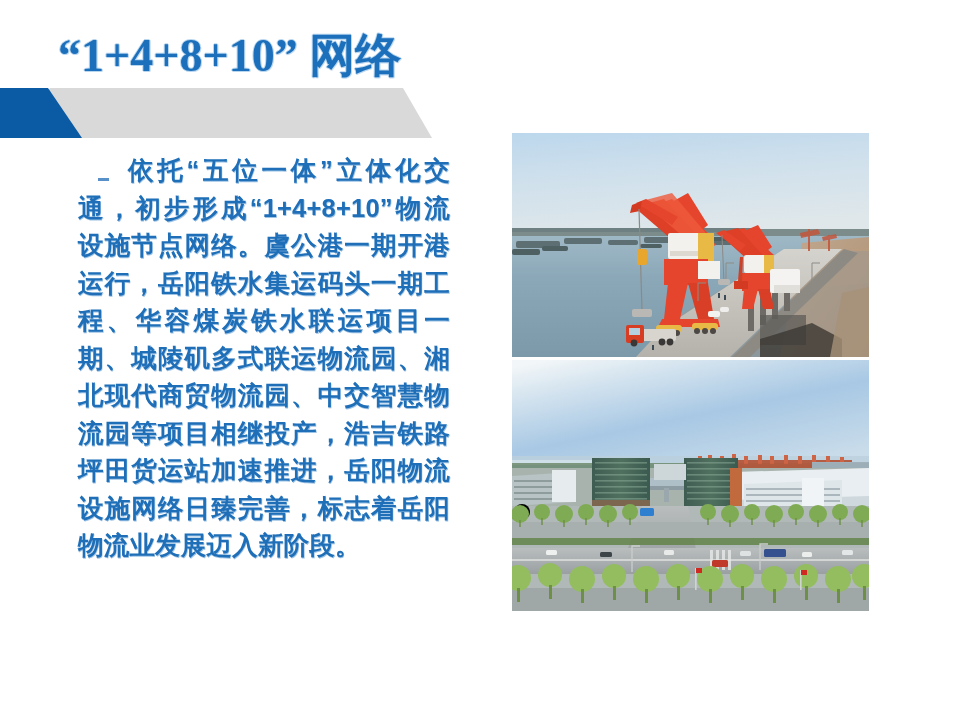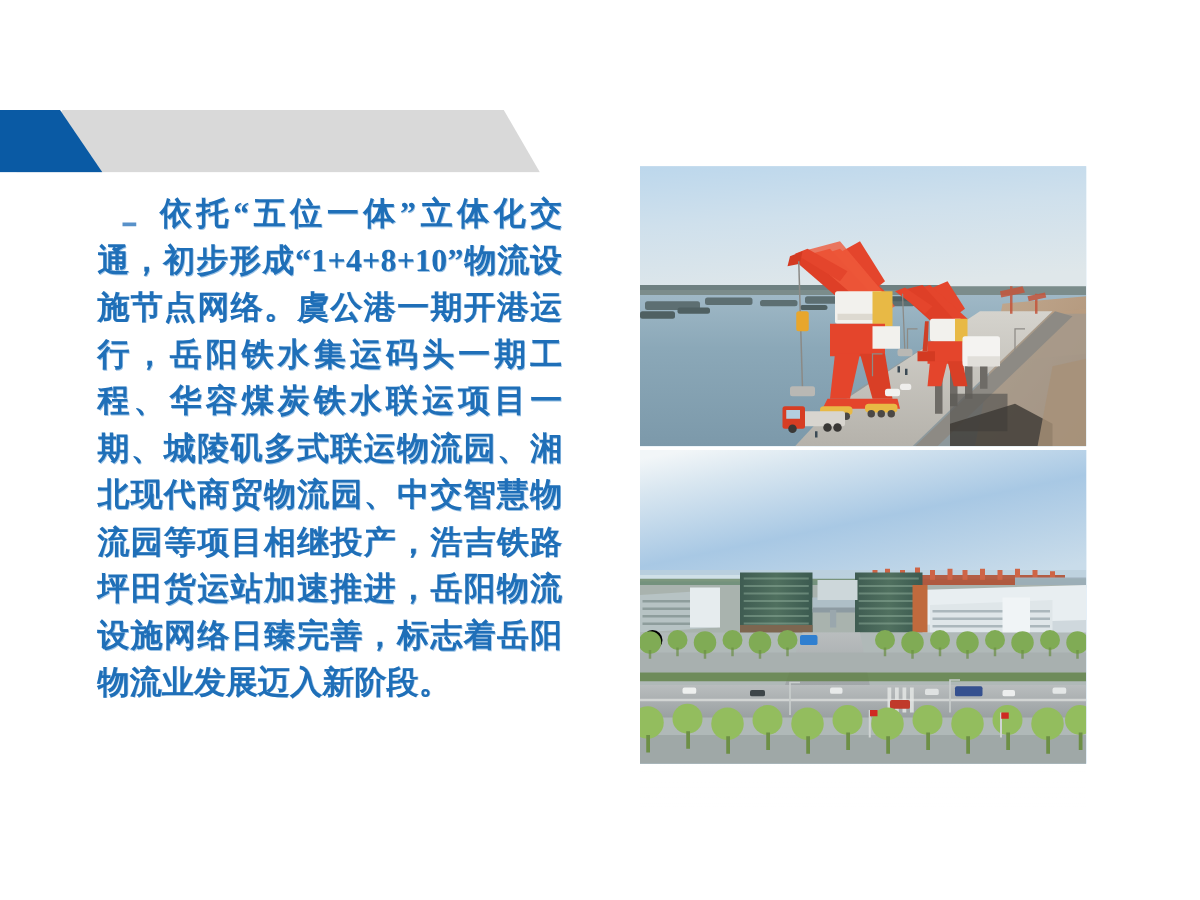--- a/index.html
+++ b/index.html
@@ -36,21 +36,21 @@
        0 1px 0 #b9d6ef,
        0 -1px 0 #b9d6ef,
        1px 1px 0 #cfe3f4;
   }
 
   
   #body-text{
     position:absolute;
     left:78px; top:152px;
     width:372px;
-    font-family:Liberation Serif, serif;
+    font-family:Liberation Sans, sans-serif;
     font-weight:700;
     font-size:25.5px;
     line-height:37.5px;
     color:#1f6fb8;
     text-align:justify;
     text-indent:50px;
     letter-spacing:0.2px;
     text-shadow: 0.6px 0.6px 0 rgba(140,185,225,0.85);
   }
   #dash-artifact{
@@ -80,20 +80,21 @@
 </head>
 <body>
 
 <div id="slide">
 
   <div id="banner">
     <div class="bar-gray"></div>
     <div class="bar-blue"></div>
   </div>
 
+  <div id="title">“1+4+8+10” 网络</div>
 
   <div id="body-text">依托“五位一体”立体化交通，初步形成“1+4+8+10”物流设施节点网络。虞公港一期开港运行，岳阳铁水集运码头一期工程、华容煤炭铁水联运项目一期、城陵矶多式联运物流园、湘北现代商贸物流园、中交智慧物流园等项目相继投产，浩吉铁路坪田货运站加速推进，岳阳物流设施网络日臻完善，标志着岳阳物流业发展迈入新阶段。</div>
   <div id="dash-artifact"></div>
 
   <div id="photo-top">
     <svg class="ph-svg" viewBox="0 0 357 224" preserveAspectRatio="none">
       <defs>
         <linearGradient id="sky1" x1="0" y1="0" x2="0.25" y2="1">
           <stop offset="0%" stop-color="#bcd7ec"></stop>
           <stop offset="45%" stop-color="#cfe0ec"></stop>

